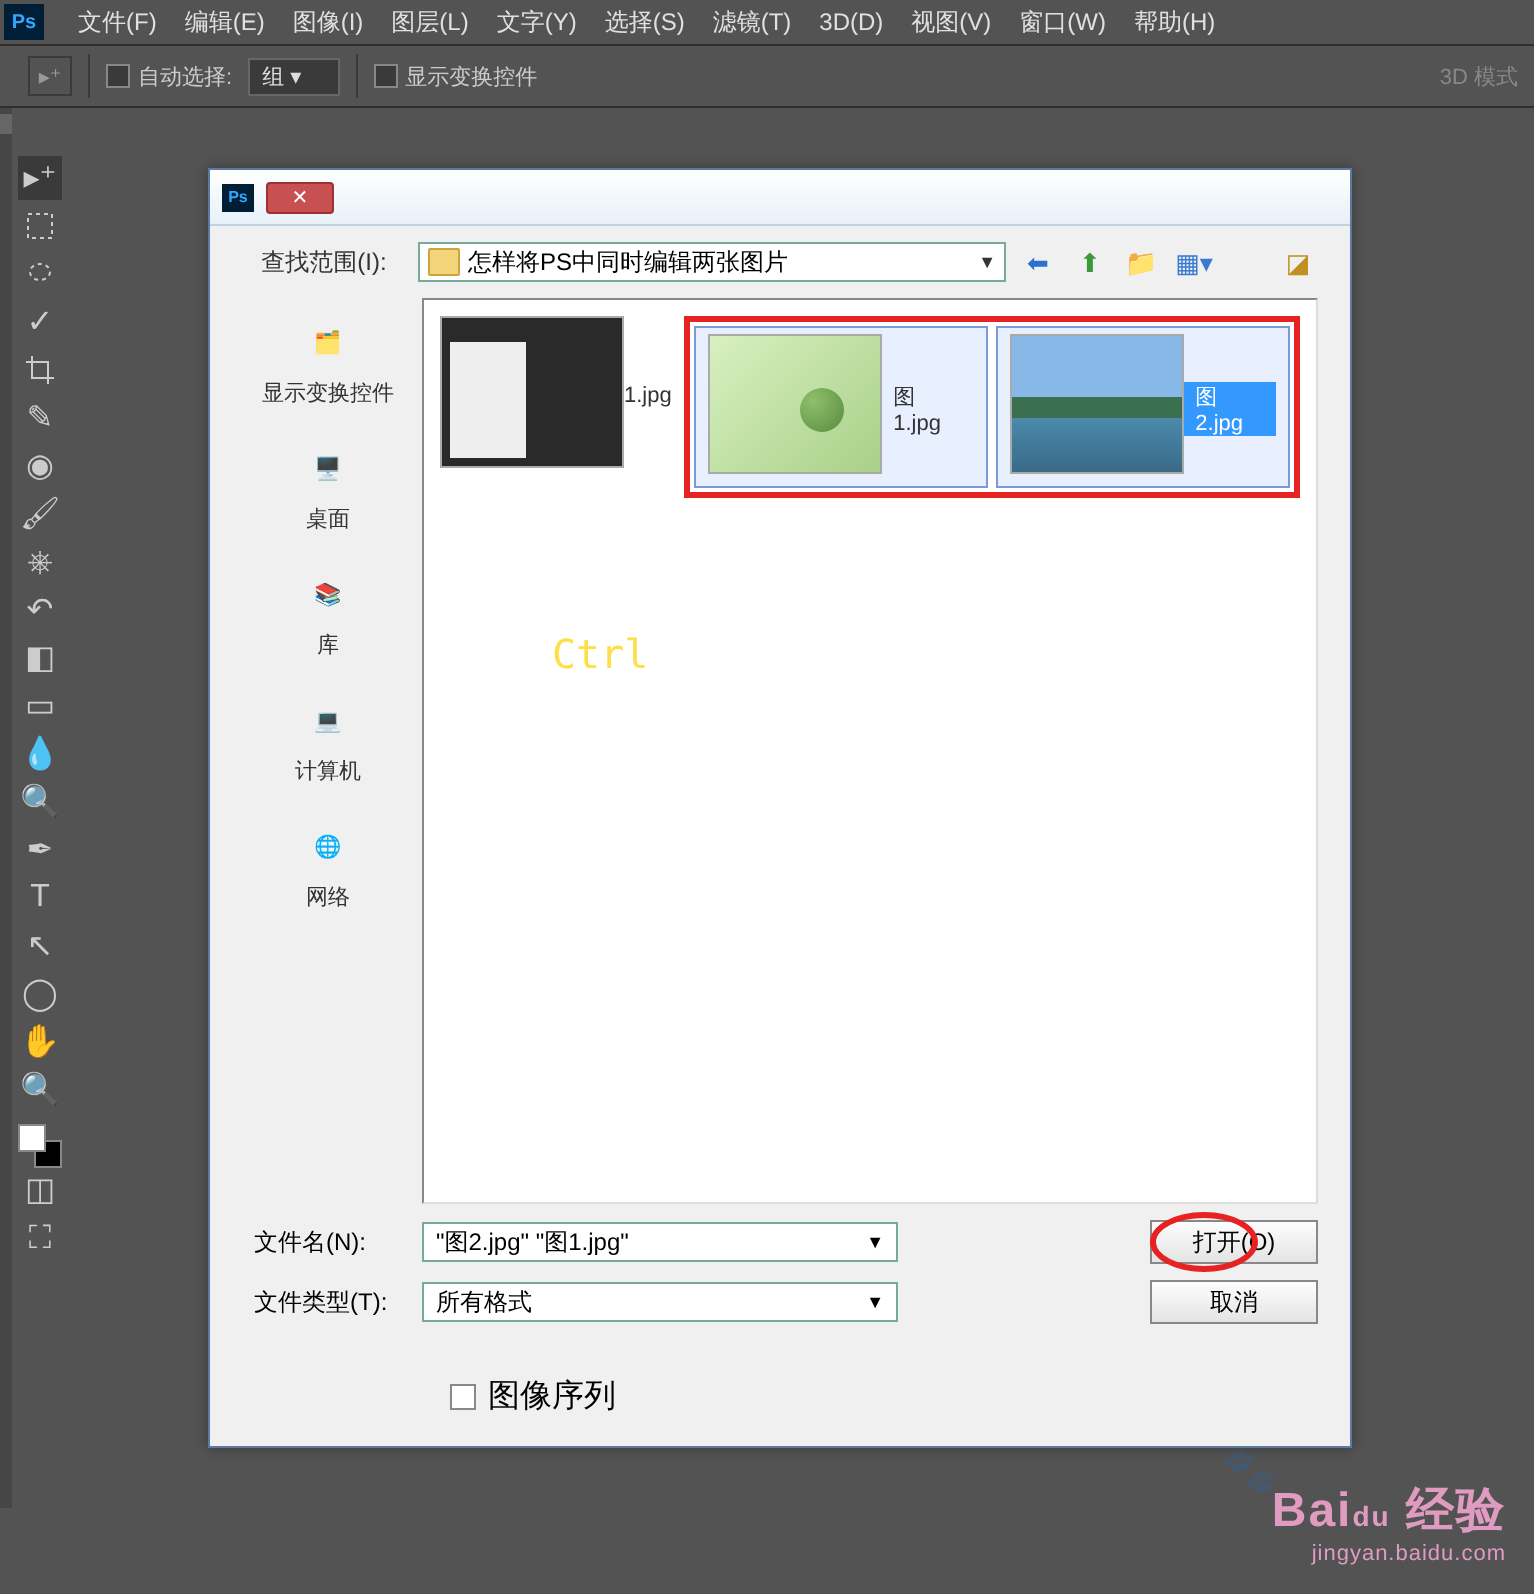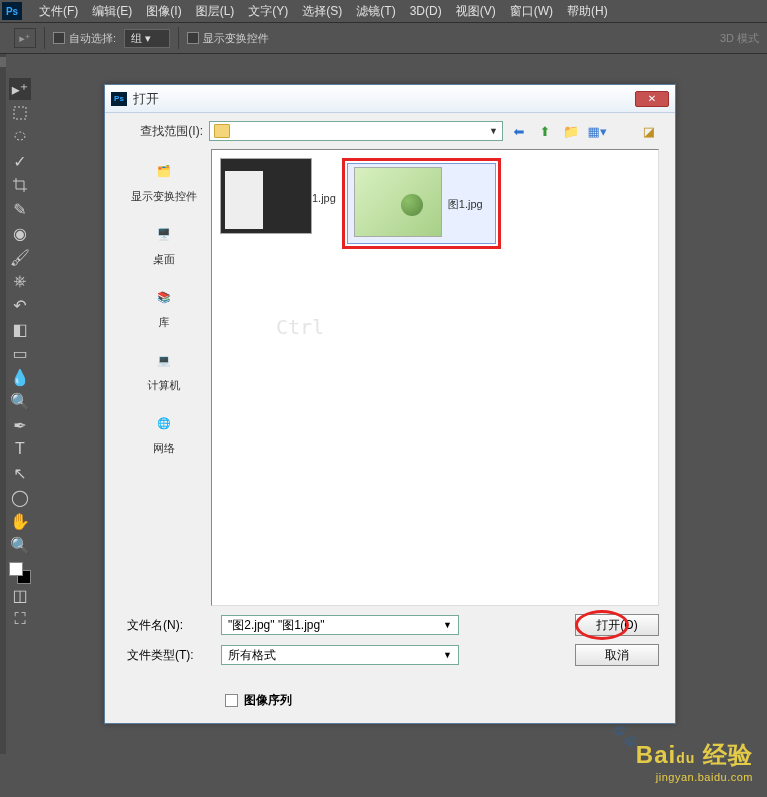--- a/index.html
+++ b/index.html
@@ -31,21 +31,21 @@
 .sw-bg { width: 14px; height: 14px; background: #000; border: 1px solid #888; position: absolute; right: 0; bottom: 0; }
 
 .dialog { position: absolute; left: 104px; top: 84px; width: 572px; height: 640px; background: #fff; border: 1px solid #5a7aa0; box-shadow: 0 0 6px rgba(0,0,0,0.3); }
 .dlg-title { height: 28px; background: linear-gradient(#fff, #e8f0f8); display: flex; align-items: center; padding-left: 6px; border-bottom: 1px solid #c0d0e0; }
 .dlg-ps { width: 16px; height: 14px; background: #001e36; color: #31a8ff; font-size: 8px; font-weight: bold; display: flex; align-items: center; justify-content: center; margin-right: 6px; }
 .dlg-title-text { font-size: 13px; color: #333; flex: 1; }
 .dlg-close { width: 34px; height: 16px; background: #c75050; border: 1px solid #a03030; border-radius: 2px; color: #fff; font-size: 10px; display: flex; align-items: center; justify-content: center; margin-right: 6px; cursor: pointer; }
 
 .dlg-body { background: #f0f0f0; padding: 8px 16px 14px 16px; height: calc(100% - 28px); display: flex; flex-direction: column; }
 .look-row { display: flex; align-items: center; gap: 6px; margin-bottom: 8px; font-size: 12px; }
-.look-label { width: 82px; text-align: right; color: #333; }
+.look-label { width: 82px; text-align: center; color: #333; }
 .folder-icon-sm { width: 16px; height: 14px; background: #f5d57a; border: 1px solid #c9a73c; border-radius: 1px; }
 .look-combo { flex: 1; display: flex; align-items: center; border: 1px solid #7a9; background: #fff; height: 20px; padding: 0 4px; font-size: 12px; }
 .look-combo-arrow { margin-left: auto; font-size: 9px; color: #333; }
 .nav-icons { display: flex; gap: 6px; align-items: center; }
 .nav-btn { width: 20px; height: 18px; display: flex; align-items: center; justify-content: center; cursor: pointer; font-size: 13px; }
 
 .browse-area { display: flex; gap: 4px; flex: 1; }
 .places { width: 86px; display: flex; flex-direction: column; align-items: center; padding-top: 6px; }
 .place { display: flex; flex-direction: column; align-items: center; margin-bottom: 14px; font-size: 11px; color: #333; cursor: pointer; }
 .place-icon { width: 36px; height: 32px; margin-bottom: 2px; display: flex; align-items: center; justify-content: center; }
@@ -58,34 +58,34 @@
 .thumb.green { background: linear-gradient(135deg, #d8f0c0, #a8d088); position: relative; }
 .thumb.green::after { content:""; position:absolute; right: 18px; top: 26px; width: 22px; height: 22px; border-radius: 50%; background: radial-gradient(circle at 30% 30%, #8ec06a, #5a8a40); }
 .thumb.lake { background: linear-gradient(#88b8e8 45%, #3a7050 45%); position: relative; }
 .thumb.lake::after { content:""; position:absolute; left:0; bottom:0; width:100%; height: 40%; background: linear-gradient(#4a8aaa, #3a6a88); }
 .sel-box { border: 3px solid #e62222; padding: 2px; display: flex; gap: 4px; }
 .sel-item { border: 1px solid #7a9bd8; background: #e8f0ff; padding: 3px 6px 2px 6px; }
 .sel-item .thumb { width: 88px; height: 70px; }
 .sel-item .fname { color: #fff; background: #3399ff; padding: 0 6px; }
 .sel-item:first-child .fname { background: transparent; color: #333; }
 
-.ctrl-label { position: absolute; left: 276px; top: 315px; color: #e5e5e5; font-size: 20px; font-family: monospace; }
+.ctrl-label { position: absolute; left: 276px; top: 315px; color: #fde047; font-size: 20px; font-family: monospace; }
 
 .bottom-rows { margin-top: 8px; display: flex; flex-direction: column; gap: 8px; }
-.brow { display: flex; align-items: center; gap: 18px; font-size: 12px; }
+.brow { display: flex; align-items: center; gap: 8px; font-size: 12px; }
 .brow-label { width: 82px; text-align: left; padding-left: 6px; }
 .brow-combo { width: 238px; border: 1px solid #7a9; background: #fff; height: 20px; display: flex; align-items: center; padding: 0 6px; font-size: 12px; }
 .brow-combo .arrow { margin-left: auto; font-size: 9px; }
 .btn { width: 84px; height: 22px; border: 1px solid #888; background: linear-gradient(#fdfdfd, #e4e4e4); font-size: 12px; cursor: pointer; display: flex; align-items: center; justify-content: center; }
 .btn-open-wrap { position: relative; display: inline-flex; align-items: center; justify-content: flex-start; }
 .open-circle { position: absolute; width: 54px; height: 30px; border: 3px solid #e62222; border-radius: 50%; pointer-events: none; }
-.chk-row { display: flex; align-items: center; gap: 6px; font-size: 12px; padding-left: 104px; margin-top: 18px; font-weight: bold; }
+.chk-row { display: flex; align-items: center; gap: 6px; font-size: 16px; padding-left: 104px; margin-top: 18px; }
 .chkb { width: 13px; height: 13px; border: 1px solid #888; background: #fff; }
 
-.watermark { position: absolute; right: 14px; bottom: 14px; color: #fde047; text-align: right; opacity: 0.85; }
+.watermark { position: absolute; right: 14px; bottom: 14px; color: #f9a8d4; text-align: right; opacity: 0.85; }
 .wm-logo { font-size: 24px; font-weight: bold; letter-spacing: 1px; }
 .wm-logo .du { font-size: 14px; }
 .wm-sub { font-size: 11px; letter-spacing: 0.5px; }
 .paw { position: absolute; right: 130px; bottom: 48px; width: 26px; height: 26px; opacity: 0.25; }
 .paw::before { content: "🐾"; color: #fff; font-size: 22px; }
 </style>
 </head>
 <body>
 
 <div class="menubar">
@@ -181,28 +181,28 @@
     <div class="sw-bg"></div>
     <div class="sw-fg"></div>
   </div>
   <div class="tool">◫</div>
   <div class="tool">⛶</div>
 </div>
 
 <div class="dialog">
   <div class="dlg-title">
     <div class="dlg-ps">Ps</div>
-    <div class="dlg-title-text">打开</div>
     <div class="dlg-close">✕</div>
   </div>
   <div class="dlg-body">
     <div class="look-row">
       <div class="look-label">查找范围(I):</div>
       <div class="look-combo">
         <div class="folder-icon-sm"></div>
+        <span style="margin-left:4px">怎样将PS中同时编辑两张图片</span>
         <span class="look-combo-arrow">▼</span>
       </div>
       <div class="nav-icons">
         <div class="nav-btn" style="color:#2a70d0">⬅</div>
         <div class="nav-btn" style="color:#3a9a3a">⬆</div>
         <div class="nav-btn" style="color:#d8a830">📁</div>
         <div class="nav-btn" style="color:#3a7ad0">▦▾</div>
         <div style="width:20px"></div>
         <div class="nav-btn" style="color:#c09020">◪</div>
       </div>
@@ -235,20 +235,24 @@
       <div class="files">
         <div class="file-item">
           <div class="thumb ps"></div>
           <span>1.jpg</span>
         </div>
         <div class="sel-box">
           <div class="file-item sel-item">
             <div class="thumb green"></div>
             <span class="fname">图1.jpg</span>
           </div>
+          <div class="file-item sel-item">
+            <div class="thumb lake"></div>
+            <span class="fname">图2.jpg</span>
+          </div>
         </div>
       </div>
     </div>
 
     <div class="bottom-rows">
       <div class="brow">
         <div class="brow-label">文件名(N):</div>
         <div class="brow-combo">
           <span>"图2.jpg" "图1.jpg"</span>
           <span class="arrow">▼</span>

